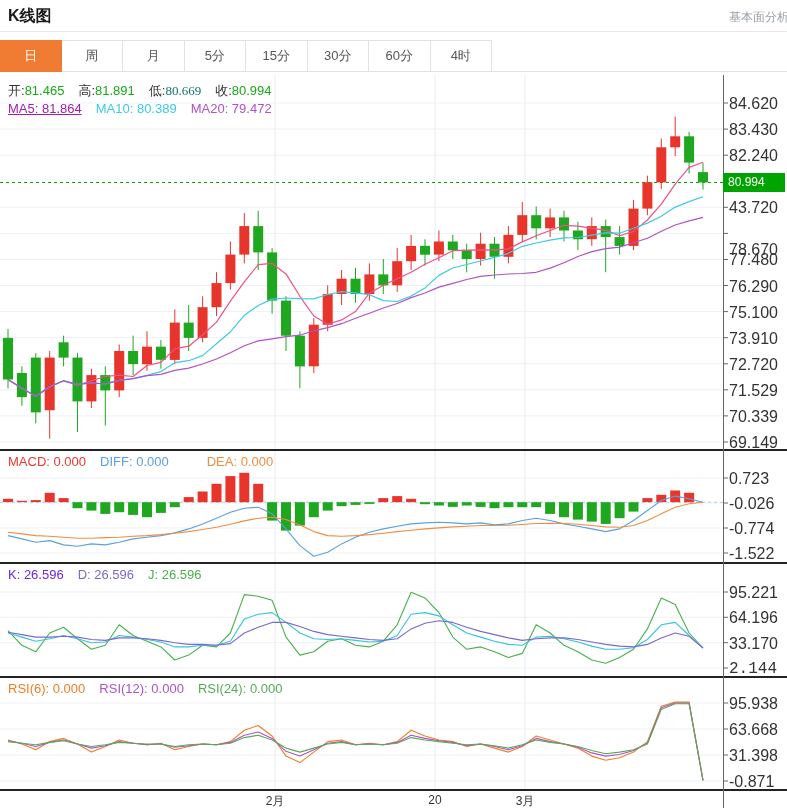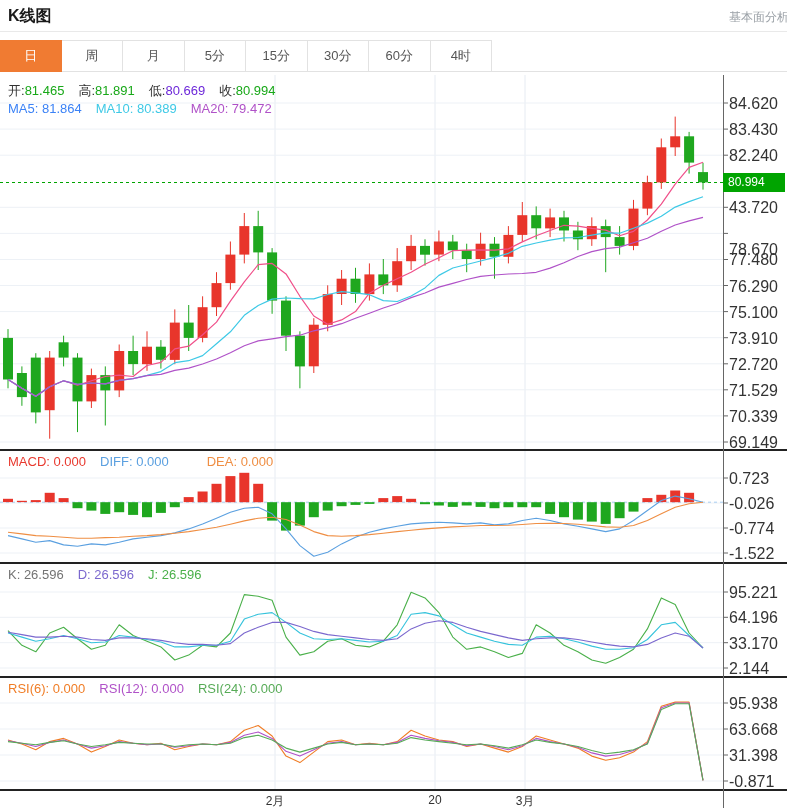--- a/index.html
+++ b/index.html
@@ -266,35 +266,35 @@
     <div class="tab">5分</div>
     <div class="tab">15分</div>
     <div class="tab">30分</div>
     <div class="tab">60分</div>
     <div class="tab">4时</div>
   </div>
 
 <div class="legend" id="ohlc-legend" style="left:8px;top:82px">
     <span><span style="color: rgb(51, 51, 51);">开:</span><span style="color: rgb(24, 168, 24);">81.465</span></span>
     <span><span style="color: rgb(51, 51, 51);">高:</span><span style="color: rgb(24, 168, 24);">81.891</span></span>
-    <span><span style="color: rgb(51, 51, 51);">低:</span><span style="color: #6d28d9;">80.669</span></span>
+    <span><span style="color: rgb(51, 51, 51);">低:</span><span style="color: #0f766e; font-family: Liberation Serif, serif;">80.669</span></span>
     <span><span style="color: rgb(51, 51, 51);">收:</span><span style="color: rgb(24, 168, 24);">80.994</span></span>
   </div>
 <div class="legend" id="ma-legend" style="left:8px;top:101px">
-    <span style="color: #3b82f6;">MA5: 81.864</span>
+    <span style="color: #a21caf; text-decoration: underline;">MA5: 81.864</span>
     <span style="color: rgb(62, 201, 230);">MA10: 80.389</span>
     <span style="color: rgb(176, 82, 200);">MA20: 79.472</span>
   </div>
 <div class="legend" id="macd-legend" style="left:8px;top:454px">
     <span style="color: rgb(232, 57, 46);">MACD: 0.000</span>
     <span style="color: rgb(91, 160, 224);">DIFF: 0.000</span>
     <span style="color: rgb(239, 142, 67); padding-left: 24px;">DEA: 0.000</span>
   </div>
 <div class="legend" id="kdj-legend" style="left:8px;top:567px">
-    <span style="color: #737373; text-align: center;">K: 26.596</span>
+    <span style="color: #6d28d9; text-align: center;">K: 26.596</span>
     <span style="color: rgb(123, 104, 206);">D: 26.596</span>
     <span style="color: rgb(74, 176, 74);">J: 26.596</span>
   </div>
 <div class="legend" id="rsi-legend" style="left:8px;top:681px">
     <span style="color: rgb(240, 125, 38);">RSI(6): 0.000</span>
     <span style="color: rgb(176, 82, 200);">RSI(12): 0.000</span>
     <span style="color: rgb(87, 171, 87);">RSI(24): 0.000</span>
   </div>
 
 <div class="badge" id="price-badge" style="background: rgb(0, 164, 0); top: 172.953px;">80.994</div>
@@ -313,21 +313,21 @@
     <div class="ylab" style="top: 381.85px;">71.529</div>
     <div class="ylab" style="top: 407.925px;">70.339</div>
     <div class="ylab" style="top: 434px;">69.149</div>
     <div class="ylab" style="top: 470px;">0.723</div>
     <div class="ylab" style="top: 495.022px;">-0.026</div>
     <div class="ylab" style="top: 520.011px;">-0.774</div>
     <div class="ylab" style="top: 545px;">-1.522</div>
     <div class="ylab" style="top: 584px;">95.221</div>
     <div class="ylab" style="top: 609.333px;">64.196</div>
     <div class="ylab" style="top: 634.666px;">33.170</div>
-    <div class="ylab" style="top: 660px;">2.144</div>
+    <div class="ylab" style="top: 660px; font-family: Liberation Mono, monospace;">2.144</div>
     <div class="ylab" style="top: 695px;">95.938</div>
     <div class="ylab" style="top: 721px;">63.668</div>
     <div class="ylab" style="top: 747.001px;">31.398</div>
     <div class="ylab" style="top: 773px;">-0.871</div>
     <div class="xlab" style="left: 275px;">2月</div>
     <div class="xlab" style="left: 435px;">20</div>
     <div class="xlab" style="left: 525px;">3月</div>
   </div>
 
 </body></html>

